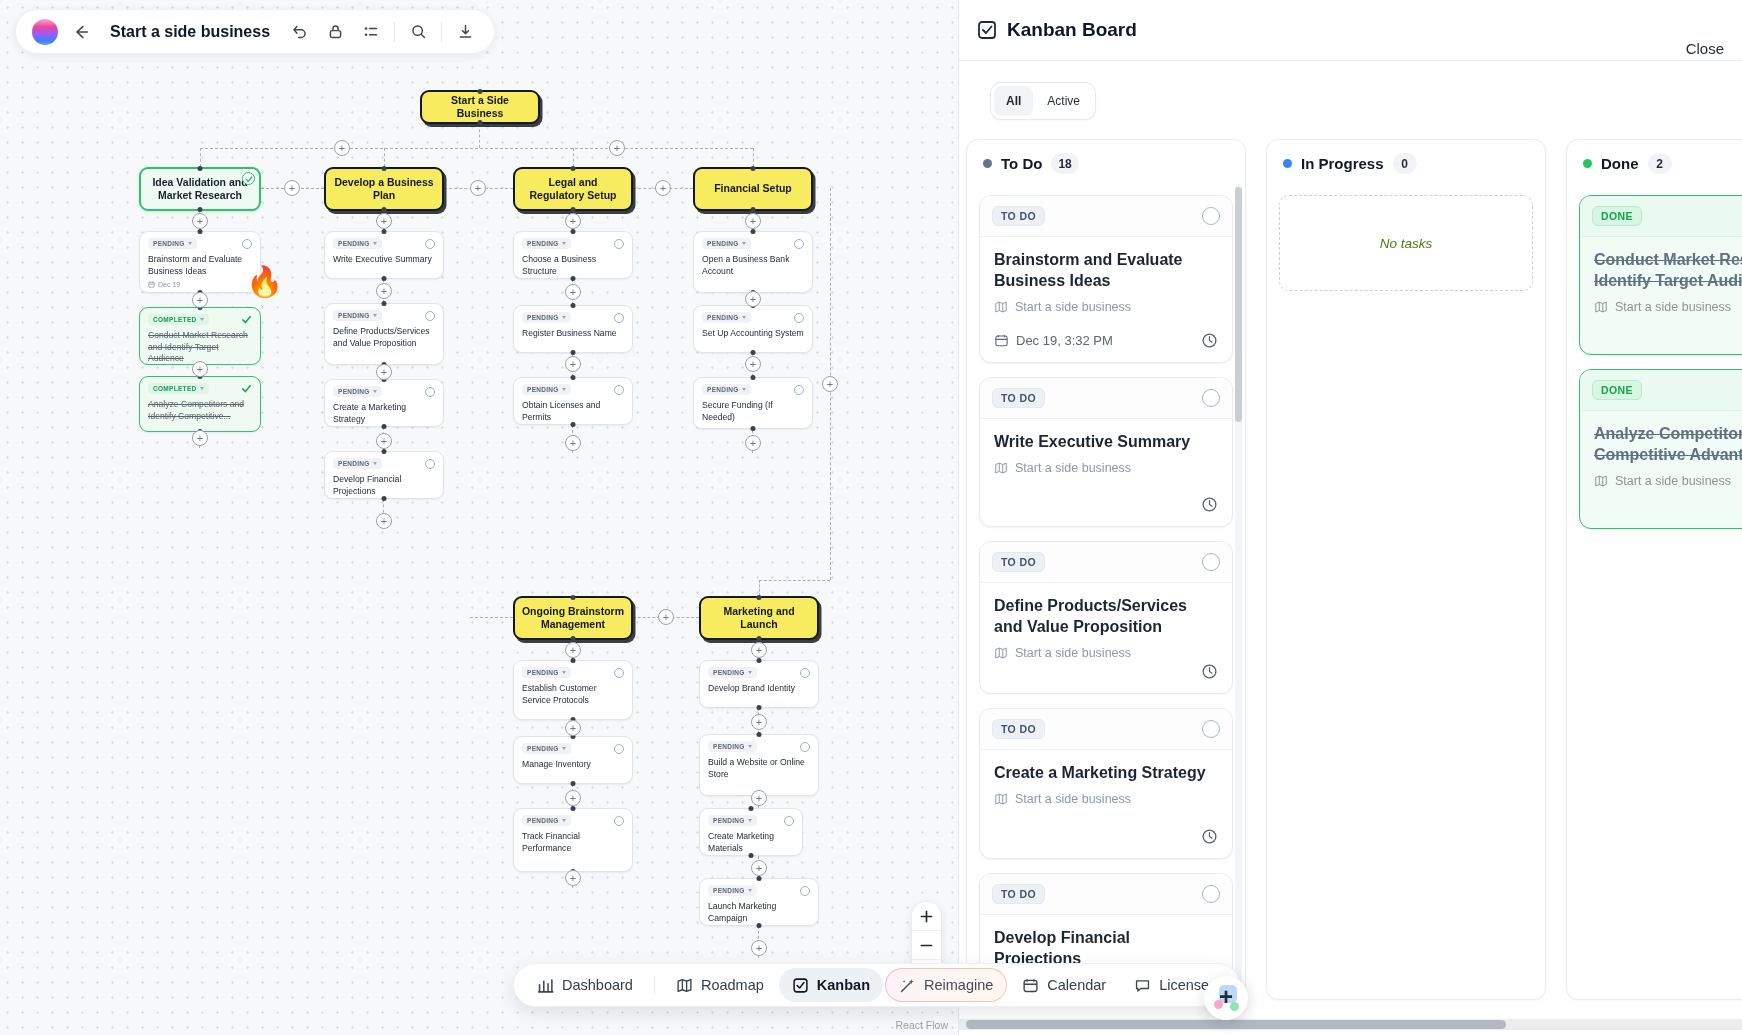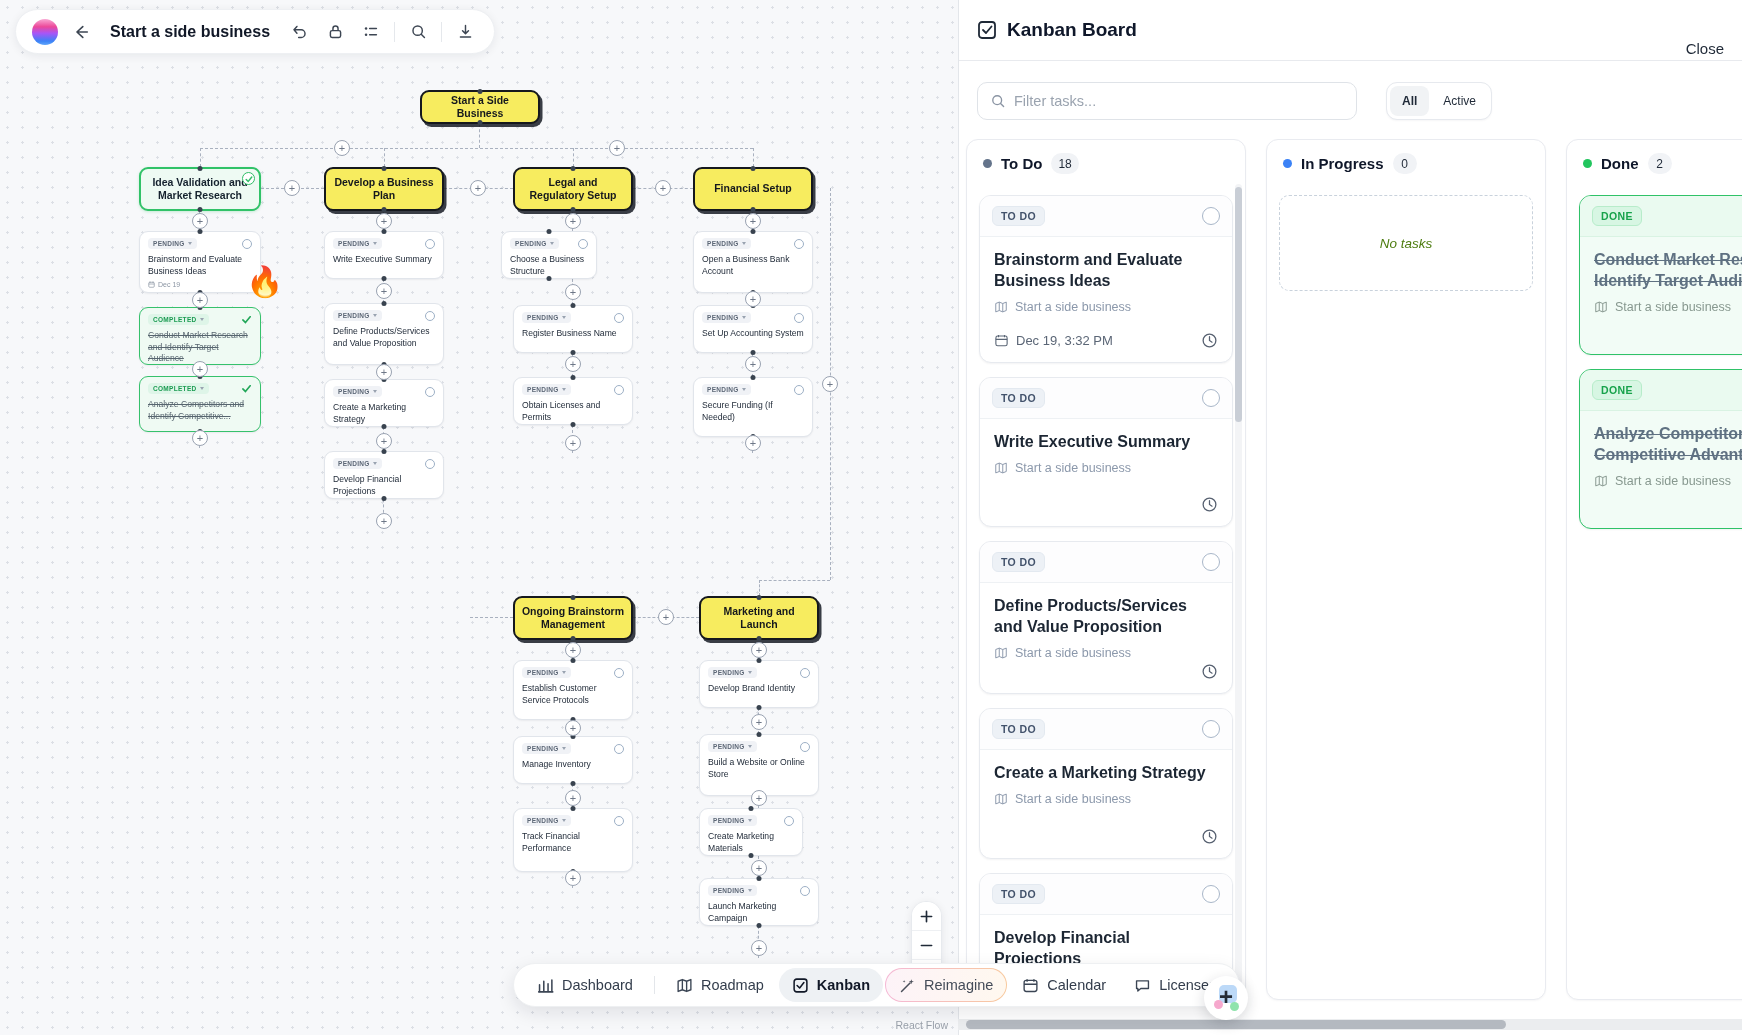--- a/index.html
+++ b/index.html
@@ -81,21 +81,21 @@
   .segchip.sel { background:#f1f3f5; font-weight:700; }
 
   #columns { position:absolute; left:7px; top:139px; display:flex; gap:20px; }
   .kcol { width:280px; height:861px; background:#fff; border:1px solid #e9ebf0; border-radius:12px;
     box-shadow:0 1px 2px rgba(16,24,40,.04); position:relative; overflow:hidden; }
   .kcol.clip { overflow:visible; }
   .kcol-head { height:47px; display:flex; align-items:center; gap:9px; padding:0 16px; }
   .kdot { width:9px; height:9px; border-radius:50%; }
   .kname { font-size:15px; font-weight:700; color:#0f172a; }
   .kcount { background:#f1f3f6; border-radius:11px; min-width:24px; height:21px; display:flex; align-items:center; justify-content:center;
-    font-size:12px; font-weight:400; color:#1f2937; padding:0 7px; }
+    font-size:12px; font-weight:700; color:#1f2937; padding:0 7px; }
   .kcol-body { padding:8px 12px; display:flex; flex-direction:column; gap:14px; }
 
   .kcard { border:1px solid #e7eaef; border-radius:12px; background:#fff; box-shadow:0 1px 2px rgba(16,24,40,.05);
     display:flex; flex-direction:column; overflow:hidden; cursor:pointer; flex-shrink:0; }
   .kc-head { display:flex; align-items:center; justify-content:space-between; padding:10px 12px; border-bottom:1px solid #eef1f4; background:#fdfdfe; }
   .kc-badge { font-size:10.5px; font-weight:700; letter-spacing:.4px; color:#42526b; background:#edf1f6; border:1px solid #e3e9f0;
     border-radius:6px; padding:3px 8px; }
   .kc-radio { width:18px; height:18px; border:1.5px solid #a8b6c8; border-radius:50%; background:#fff; cursor:pointer; flex-shrink:0; }
   .kc-body { padding:12px 14px 12px; display:flex; flex-direction:column; flex:1; }
   .kc-title { font-size:16px; font-weight:600; color:#1c2633; line-height:1.32; }
@@ -325,21 +325,21 @@
       <div class="frow">
           <span class="fbadge">
             <span>PENDING</span>
             <i></i>
           </span>
           <span class="fradio"></span>
         </div>
       <div class="ftitle">Develop Financial Projections</div>
     </div>
 
-    <div class="fcard" style="left:501px;top:231px;width:96px;height:48px">
+    <div class="fcard" style="left:513px;top:231px;width:120px;height:48px">
       <div class="frow">
           <span class="fbadge">
             <span>PENDING</span>
             <i></i>
           </span>
           <span class="fradio"></span>
         </div>
       <div class="ftitle">Choose a Business Structure</div>
     </div>
     <div class="fcard" style="left:513px;top:305px;width:120px;height:48px">
@@ -376,21 +376,21 @@
     <div class="fcard" style="left:693px;top:305px;width:120px;height:48px">
       <div class="frow">
           <span class="fbadge">
             <span>PENDING</span>
             <i></i>
           </span>
           <span class="fradio"></span>
         </div>
       <div class="ftitle">Set Up Accounting System</div>
     </div>
-    <div class="fcard" style="left:693px;top:377px;width:120px;height:60px">
+    <div class="fcard" style="left:693px;top:377px;width:120px;height:52px">
       <div class="frow">
           <span class="fbadge">
             <span>PENDING</span>
             <i></i>
           </span>
           <span class="fradio"></span>
         </div>
       <div class="ftitle">Secure Funding (If Needed)</div>
     </div>
 
@@ -533,27 +533,20 @@
     <div id="panel-header">
       <svg width="20" height="20" viewBox="0 0 20 20">
           <rect x="2" y="2" width="16" height="16" rx="3" fill="none" stroke="#1f2937" stroke-width="1.8"></rect>
           <path d="M6 10 L9 13 L14.5 6.5" stroke="#1f2937" stroke-width="1.8" fill="none" stroke-linecap="round" stroke-linejoin="round"></path>
         </svg>
       <span class="ptitle">Kanban Board</span>
       <span class="close">Close</span>
     </div>
 
     <div id="filter-row">
-      <div class="searchbox">
-        <svg width="16" height="16" viewBox="0 0 20 20">
-            <circle cx="9" cy="9" r="5.5" fill="none" stroke="#8a94a3" stroke-width="1.7"></circle>
-            <path d="M13.2 13.2 L17 17" stroke="#8a94a3" stroke-width="1.7" stroke-linecap="round"></path>
-          </svg>
-        <input type="text" placeholder="Filter tasks..." style="">
-      </div>
       <div class="segmented">
         <span class="segchip sel">All</span>
         <span class="segchip">Active</span>
       </div>
     </div>
 
     <div id="columns">
 
       <div class="kcol">
         <div class="kcol-head">

